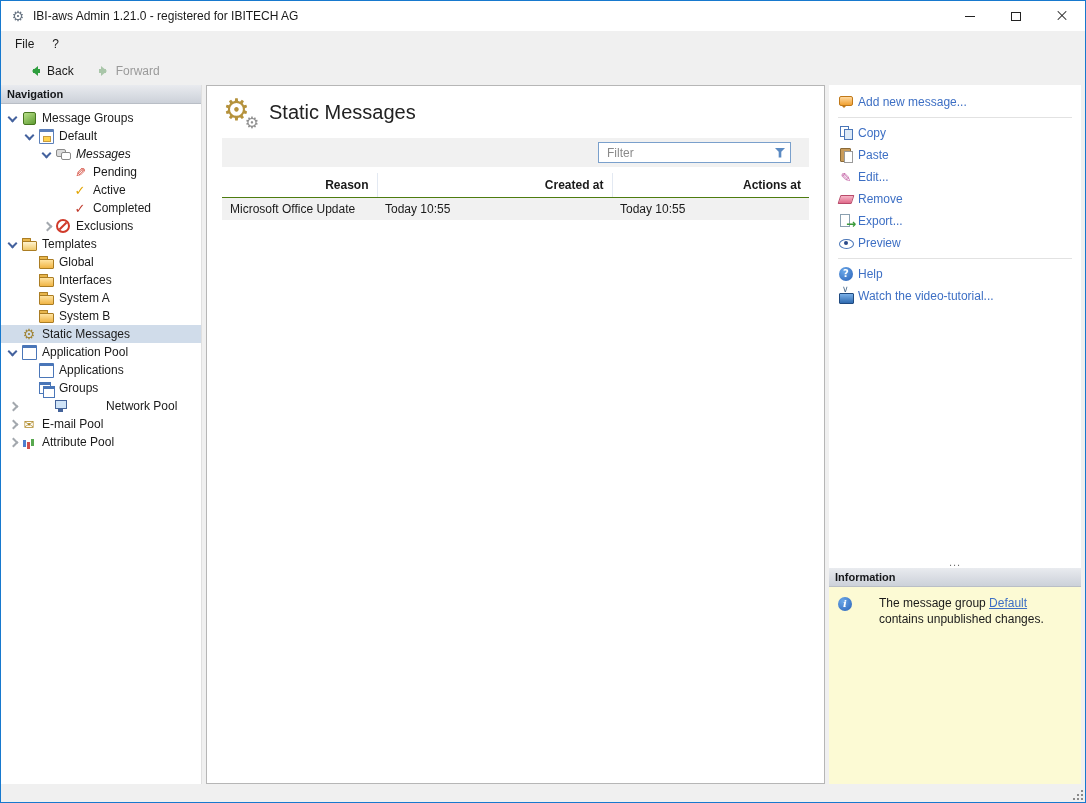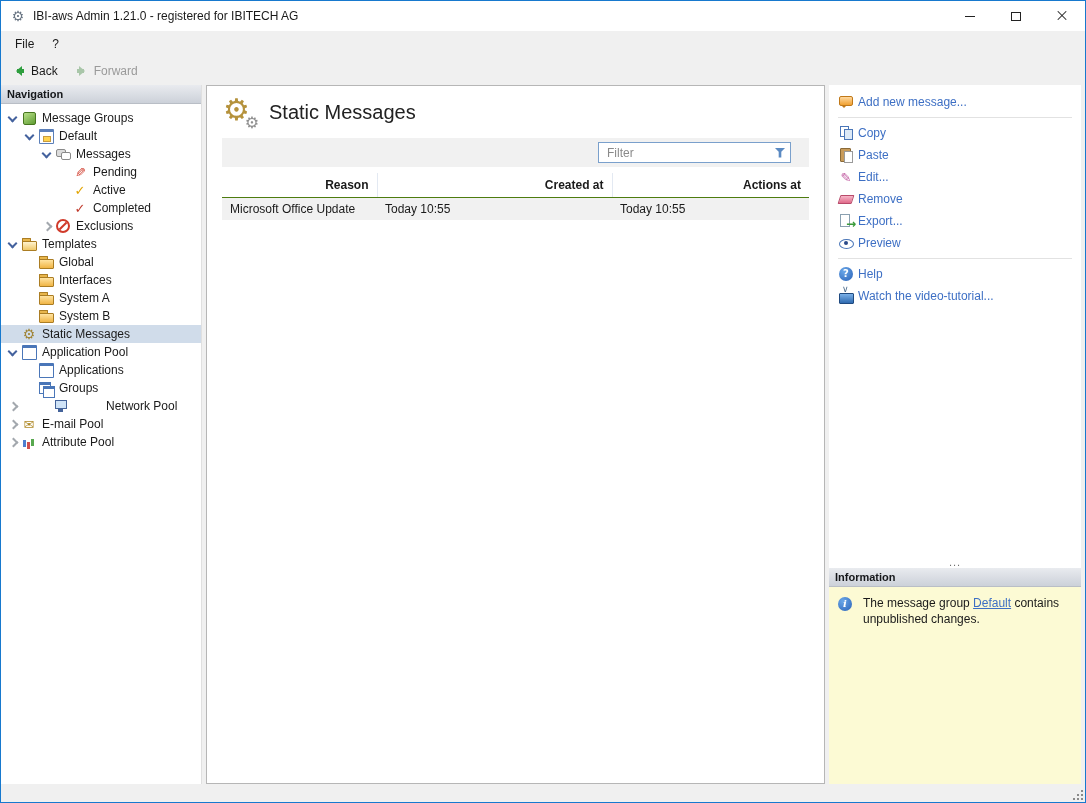--- a/index.html
+++ b/index.html
@@ -20,21 +20,21 @@
   .glyph-min{width:10px;height:1px;background:#222}
   .glyph-max{width:10px;height:9px;border:1px solid #222}
   .glyph-close{width:12px;height:12px;position:relative}
   .glyph-close::before,.glyph-close::after{content:"";position:absolute;left:0;top:5px;width:12px;height:1px;background:#222}
   .glyph-close::before{transform:rotate(45deg)}
   .glyph-close::after{transform:rotate(-45deg)}
 
   
   .menubar{height:26px;display:flex;align-items:center;padding-left:5px;flex:none}
   .menu-item{padding:4px 9px;cursor:default}
-  .toolbar{height:28px;display:flex;align-items:center;padding-left:3px;gap:2px;flex:none}
+  .toolbar{height:28px;display:flex;align-items:center;padding-left:19px;gap:8px;flex:none}
   .tool-btn{display:flex;align-items:center;gap:4px;padding:3px 7px;cursor:default}
   .tool-btn.disabled .tool-label{color:#9a9a9a}
   .arrow{width:16px;height:16px;position:relative;flex:none}
   .arrow::before{content:"";position:absolute;top:3px;border:5px solid transparent}
   .arrow::after{content:"";position:absolute;top:6px;width:7px;height:4px}
   .arrow.back::before{left:0;border-right:6px solid #2e9e3e}
   .arrow.back::after{left:6px;background:#2e9e3e}
   .arrow.fwd::before{right:0;border-left:6px solid #a9c6a9}
   .arrow.fwd::after{right:6px;background:#a9c6a9}
 
@@ -118,21 +118,21 @@
 
   
   .right-col{width:252px;display:flex;flex-direction:column;flex:none}
   .actions-panel{flex:1;display:flex;flex-direction:column;background:#fff;min-height:0}
   .actions-body{padding-top:6px;flex:1;overflow:hidden}
   .action-link{display:flex;align-items:center;padding:3px 9px;cursor:pointer}
   .action-label{color:var(--link)}
   .action-sep{border-top:1px solid #e2e2e2;margin:4px 9px}
   .splitter{height:13px;display:flex;align-items:center;justify-content:center;color:#707070;font-size:11px;letter-spacing:1px;flex:none;cursor:row-resize}
   .info-panel{height:216px;display:flex;flex-direction:column;flex:none}
-  .info-body{flex:1;background:var(--info-bg);padding:9px 8px;display:flex;gap:6px;align-items:flex-start}
+  .info-body{flex:1;background:var(--info-bg);padding:9px 8px;display:flex;gap:22px;align-items:flex-start}
   .info-text{line-height:1.3}
   .info-link{color:var(--link);text-decoration:underline;cursor:pointer}
 
   
   .statusbar{height:14px;background:#f0f0f0;position:relative;flex:none}
   .grip{position:absolute;right:2px;bottom:2px;width:12px;height:12px;cursor:nwse-resize}
   .grip::before{content:"";position:absolute;right:0;bottom:0;width:2px;height:2px;background:#8a8a8a;
     box-shadow:-4px 0 #8a8a8a,-8px 0 #8a8a8a,0 -4px #8a8a8a,0 -8px #8a8a8a,-4px -4px #8a8a8a}
 </style>
 </head>
@@ -180,21 +180,21 @@
           <div class="tree-row" style="padding-left: 3px;">
             <span class="chev open"></span>
             <span class="ico ico-message-groups"></span>
             <span class="tree-label">Message Groups</span>
           </div>
           <div class="tree-row" style="padding-left: 20px;">
             <span class="chev open"></span>
             <span class="ico ico-group-default"></span>
             <span class="tree-label">Default</span>
           </div>
-          <div class="tree-row" style="padding-left: 37px;">
+          <div class="tree-row" style="padding-left: 37px; font-style: italic;">
             <span class="chev open"></span>
             <span class="ico ico-messages"></span>
             <span class="tree-label">Messages</span>
           </div>
           <div class="tree-row" style="padding-left: 54px;">
             <span class="chev none"></span>
             <span class="ico ico-msg-pending"></span>
             <span class="tree-label">Pending</span>
           </div>
           <div class="tree-row" style="padding-left: 54px;">

